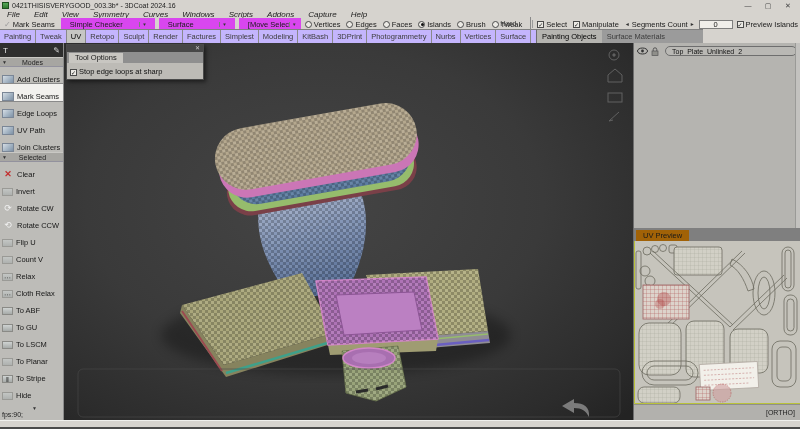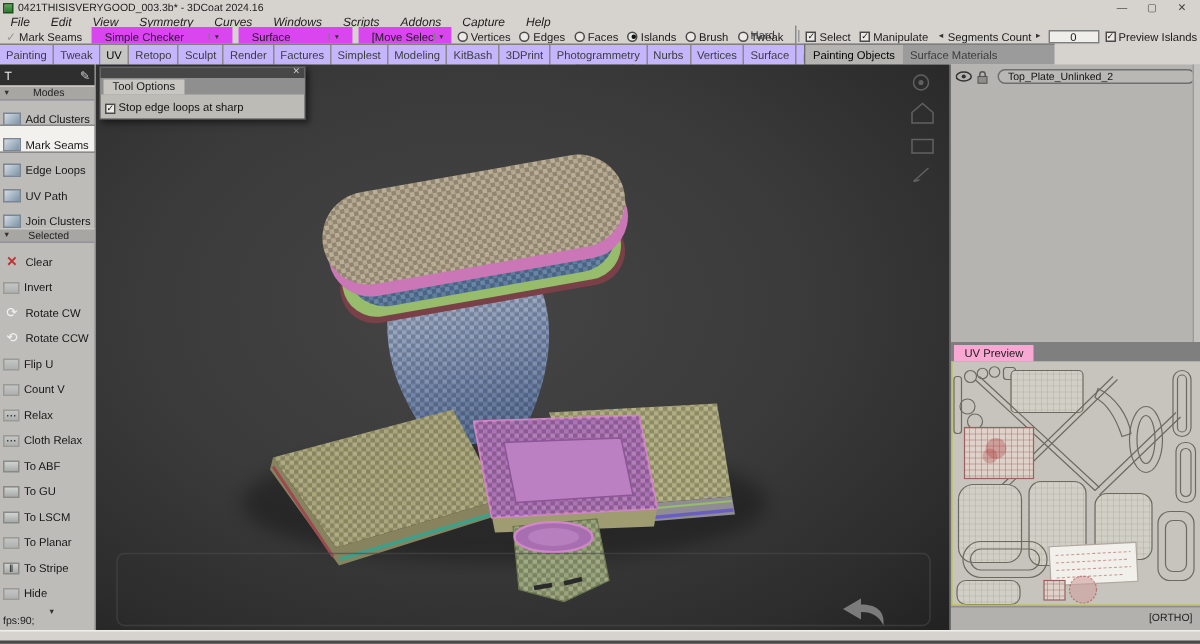--- a/index.html
+++ b/index.html
@@ -101,21 +101,21 @@
   .rightpanel { width:167px; background:#b5b4b0; display:flex; flex-direction:column;
                 border-left:1px solid #6e6e6e; }
   .objects-area { height:185px; position:relative; }
   .obj-row { display:flex; align-items:center; height:14px; padding:2px 3px 0 3px; }
   .obj-field { margin-left:6px; flex:1; height:10px; border:1px solid #6e6e6e; border-radius:6px;
                font-size:7px; line-height:9px; padding-left:6px; color:#111; background:#b9b8b4;
                overflow:hidden; white-space:nowrap; }
   .panel-scrollbar { position:absolute; right:0; top:0; bottom:0; width:5px; background:#c3c2bf;
                      border-left:1px solid #9a9a97; }
   .uv-header { height:13px; background:#7f7f7f; display:flex; align-items:flex-end; }
-  .uv-tab { background:#f9a8d4; font-size:7.5px; line-height:11px; padding:0 7px; margin-left:2px; }
+  .uv-tab { background:#a16207; font-size:7.5px; line-height:11px; padding:0 7px; margin-left:2px; }
   .uv-content { height:163px; background:#c6c4bc; position:relative; overflow:hidden; }
   .ortho-strip { height:16px; background:#b2b1ad; font-size:7px; color:#222; text-align:right;
                  line-height:15px; padding-right:5px; border-top:1px solid #8f8f8c; }
 
   
   .statusbar { position:absolute; left:0; top:420px; width:800px; height:9px; background:#d6d3ce;
                border-top:1px solid #efefec; border-bottom:2px solid #4a4a4a; }
 </style>
 </head>
 <body>

